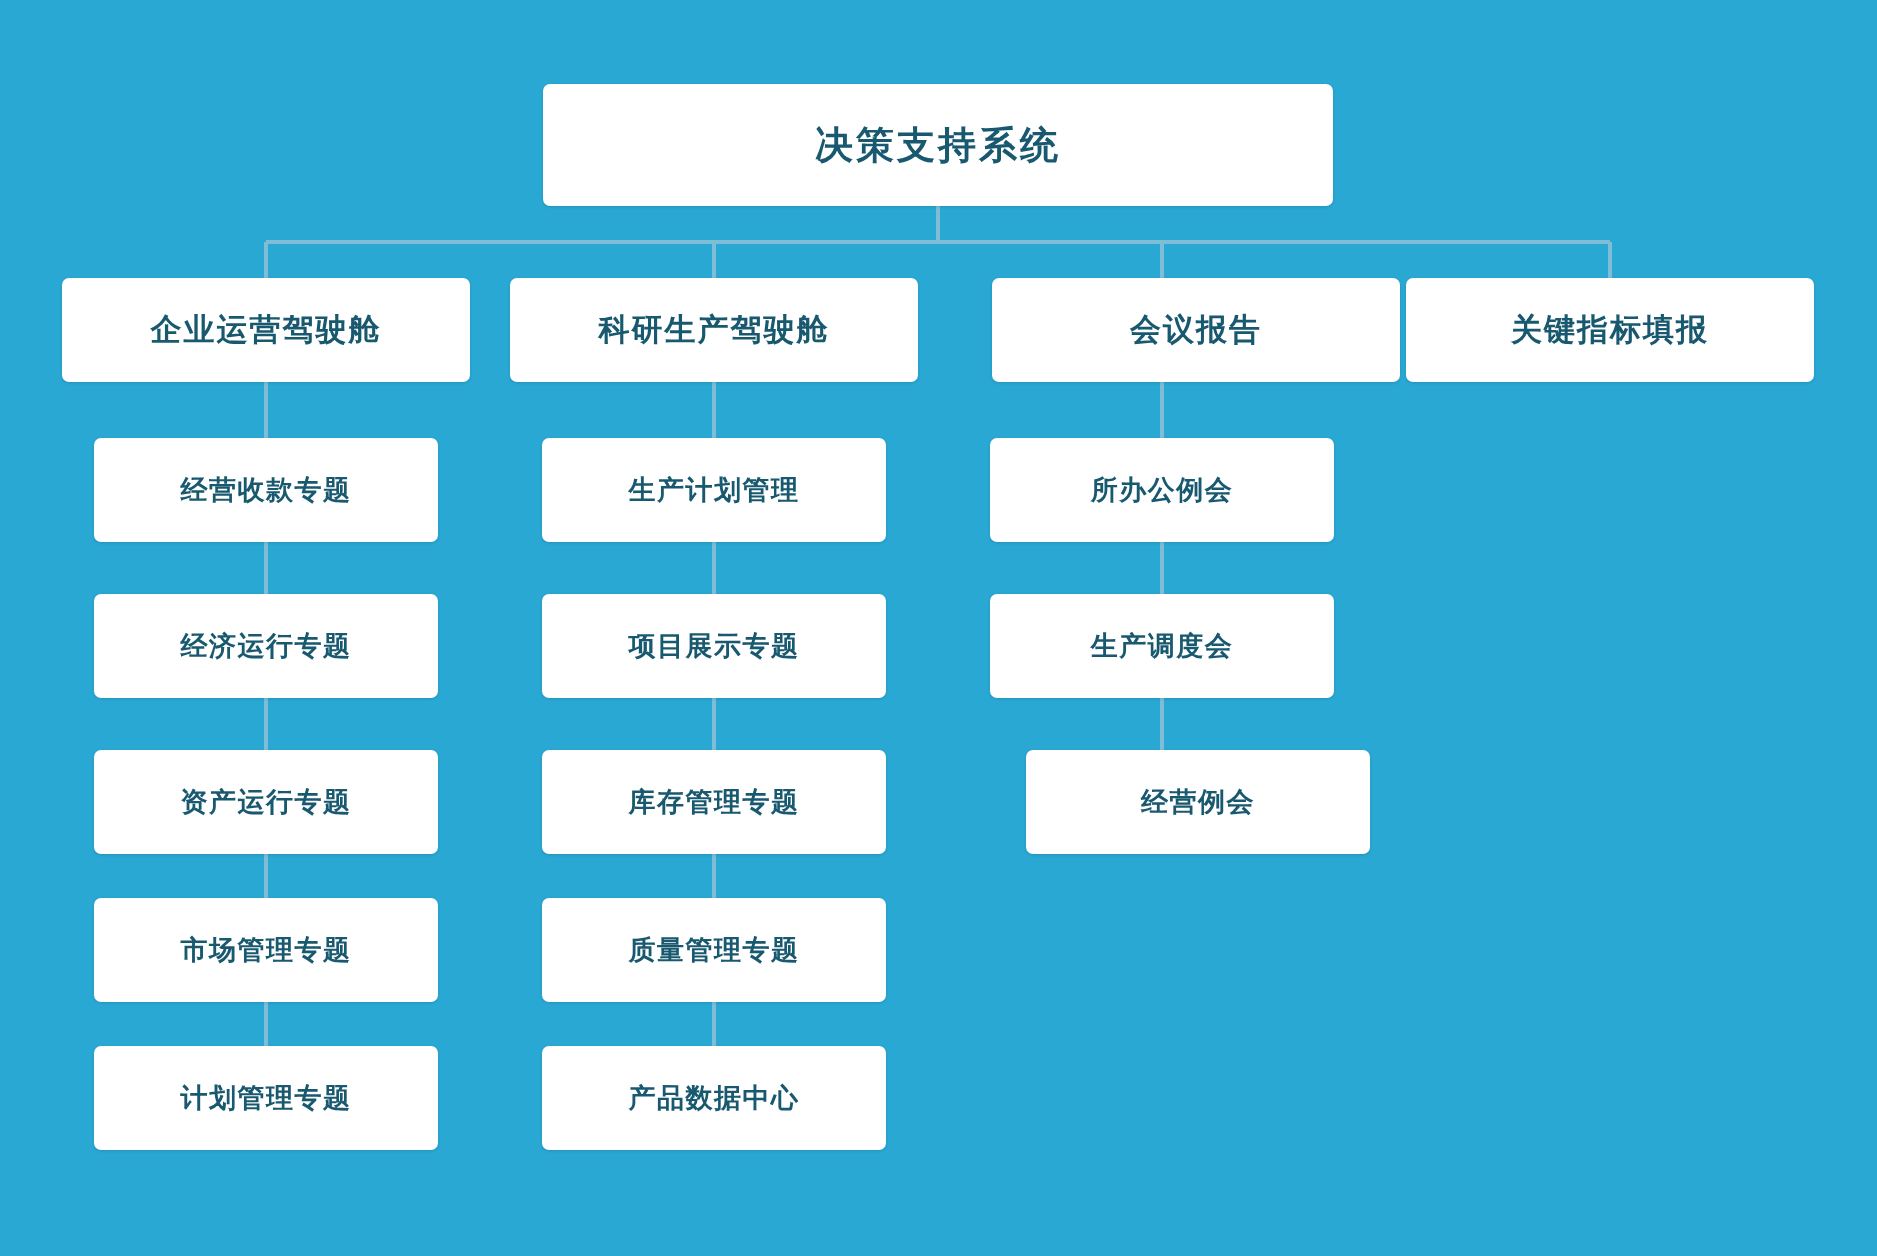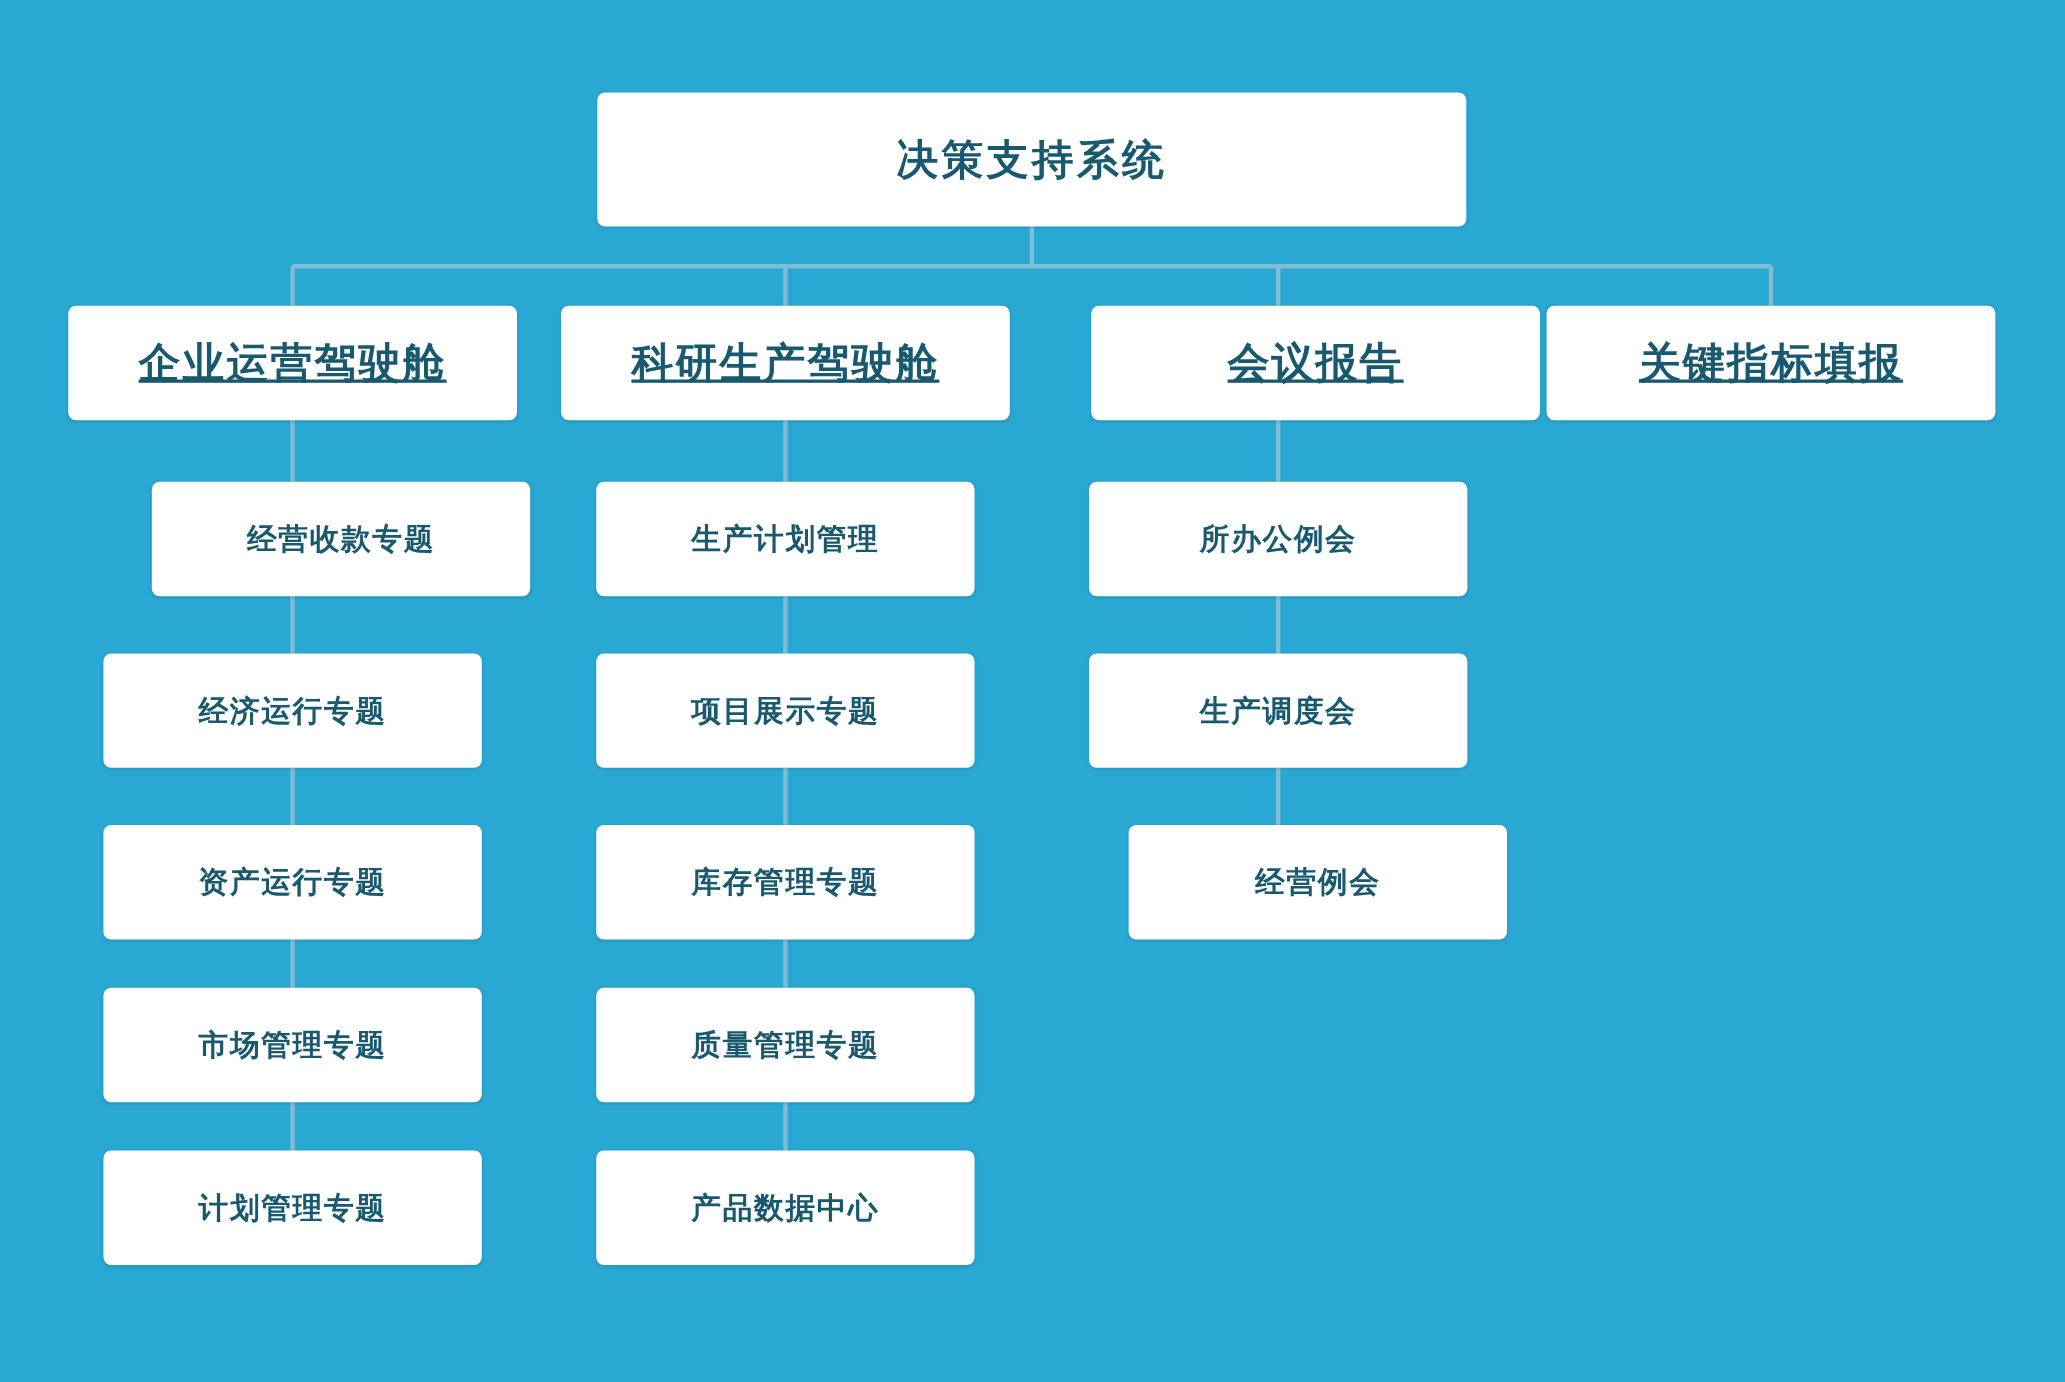--- a/index.html
+++ b/index.html
@@ -76,23 +76,22 @@
   .node.level-root .node-label {
     font-size: 38px;
     letter-spacing: 3px;
   }
 
   
   .node.level-2 {
     height: 104px;
   }
   .node.level-2 .node-label {
-    font-size: 38px;
+    font-size: 31px;
     letter-spacing: 2px;
-    text-decoration: underline;
   }
 
   
   .node.level-3 {
     height: 104px;
   }
   .node.level-3 .node-label {
     font-size: 27px;
     letter-spacing: 1.5px;
   }
@@ -141,21 +140,21 @@
     </div>
 
     <div class="node level-2" style="left:992px; top:278px; width:408px;">
       <span class="node-label">会议报告</span>
     </div>
 
     <div class="node level-2" style="left:1406px; top:278px; width:408px;">
       <span class="node-label">关键指标填报</span>
     </div>
 
-    <div class="node level-3" style="left:94px; top:438px; width:344px;margin-left:44px;">
+    <div class="node level-3" style="left:94px; top:438px; width:344px;">
       <span class="node-label">经营收款专题</span>
     </div>
     <div class="node level-3" style="left:94px; top:594px; width:344px;">
       <span class="node-label">经济运行专题</span>
     </div>
     <div class="node level-3" style="left:94px; top:750px; width:344px;">
       <span class="node-label">资产运行专题</span>
     </div>
     <div class="node level-3" style="left:94px; top:898px; width:344px;font-family:Liberation Mono, monospace;">
       <span class="node-label">市场管理专题</span>

